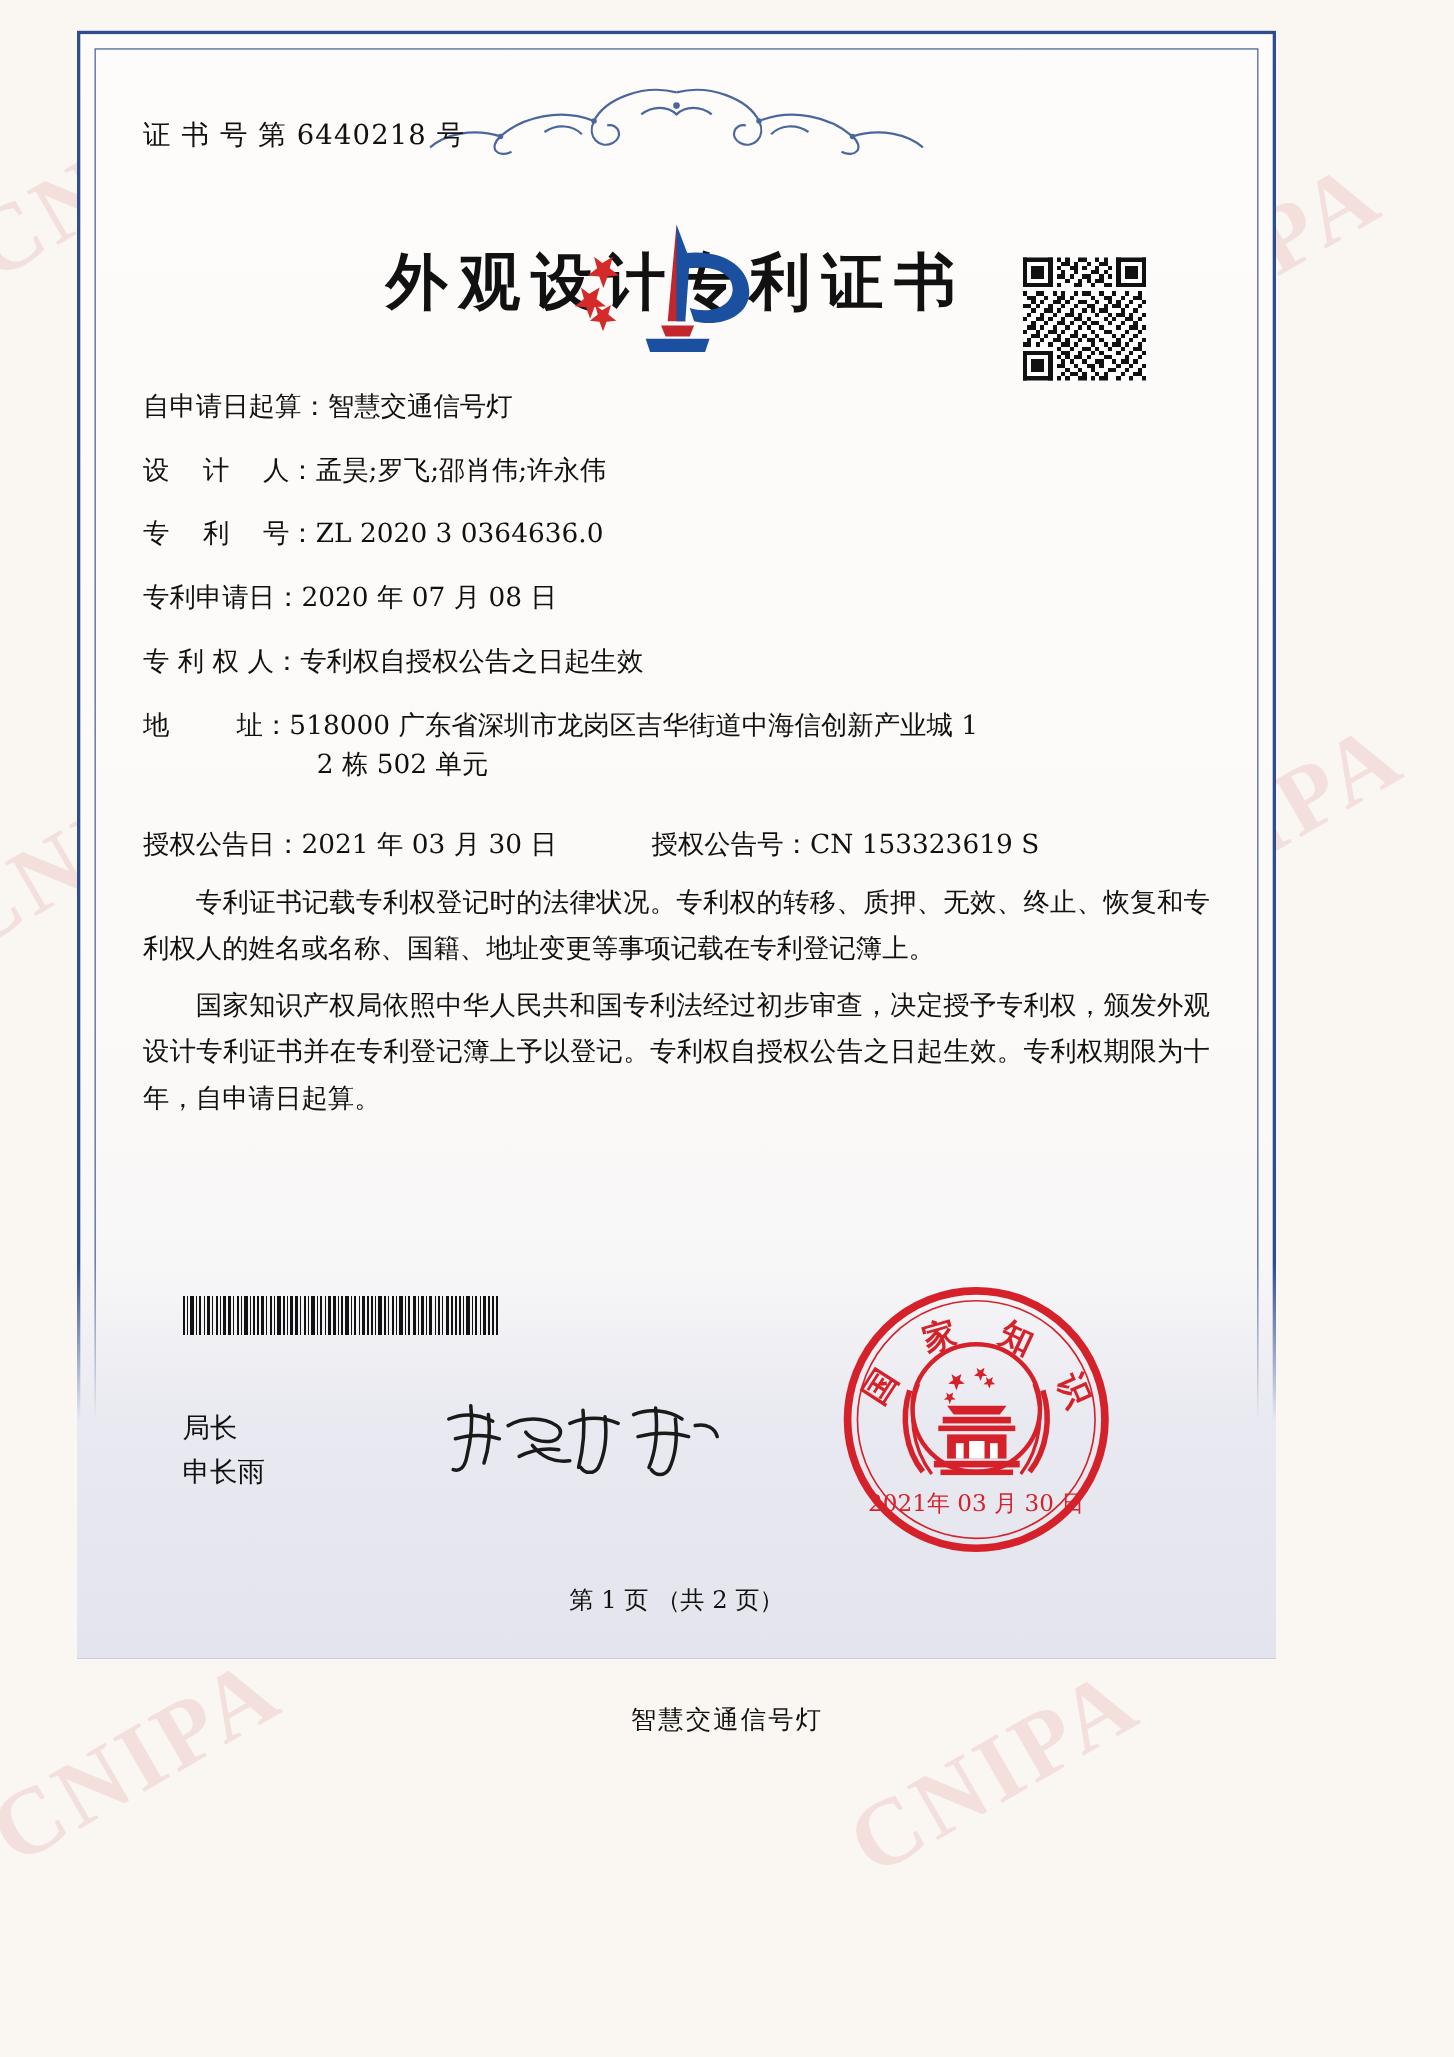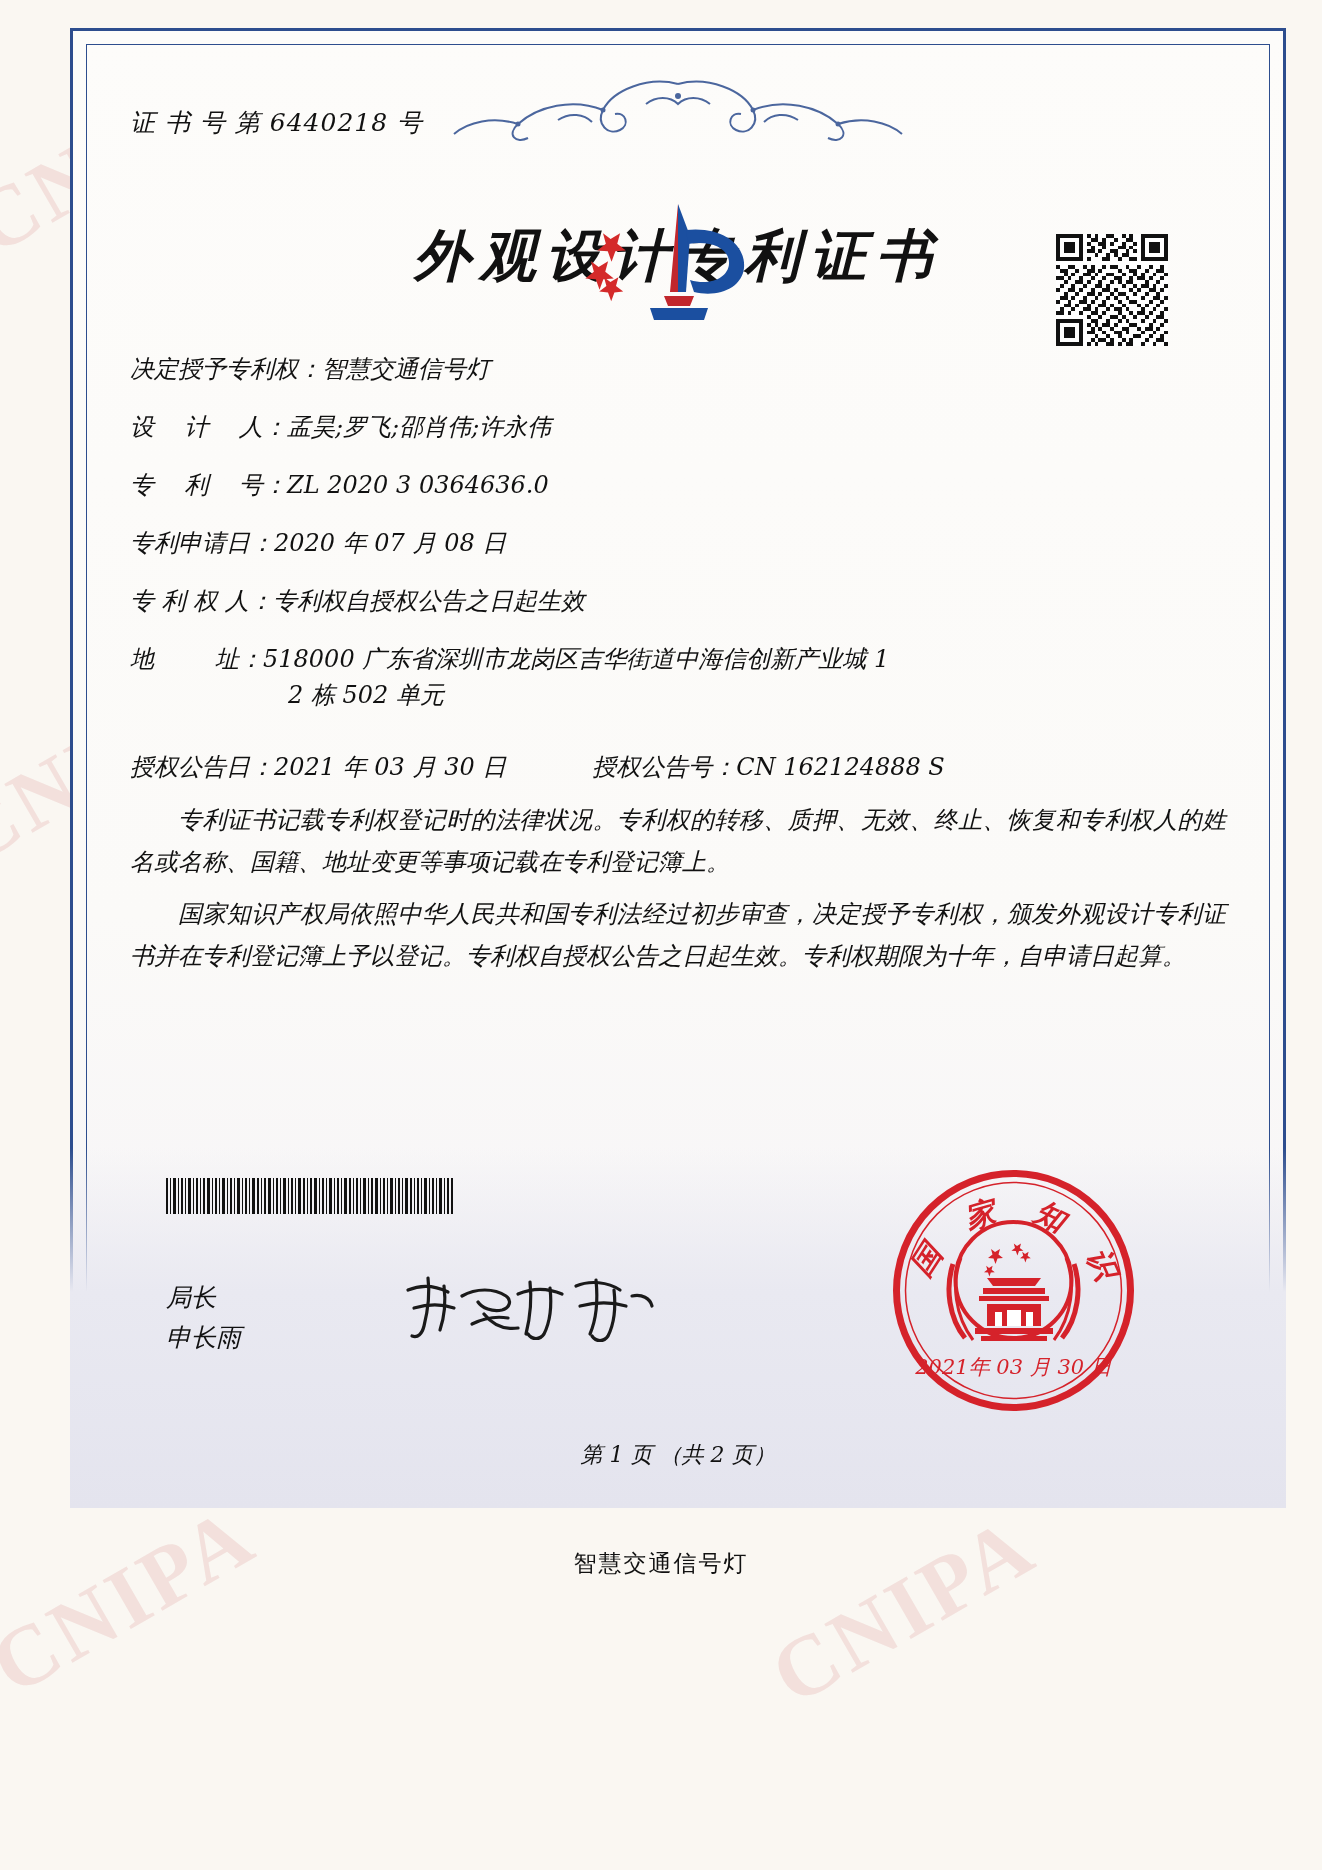--- a/index.html
+++ b/index.html
@@ -22,23 +22,22 @@
   .wm4{left:980px;top:190px;font-size:86px;}
   .wm5{left:-60px;top:720px;font-size:86px;}
   .wm6{left:300px;top:900px;font-size:86px;}
   .wm7{left:1000px;top:700px;font-size:86px;}
   .wm8{left:-20px;top:1550px;font-size:86px;}
   .wm9{left:760px;top:1560px;font-size:86px;}
   .wm10{left:420px;top:1330px;font-size:86px;}
 
   
   .page{
-    position:absolute;left:70px;top:28px;width:1216px;height:1480px;
+    position:absolute;left:70px;top:28px;width:1090px;height:1480px;
     background:linear-gradient(180deg,#fdfcfa 0%,#fbfaf8 60%,#f4f2f6 100%);
-    font-style:italic;
   }
   .border-outer{
     position:absolute;left:0;top:0;right:0;bottom:0;
     border:3px solid #2d4d8e;
   }
   .border-inner{
     position:absolute;left:16px;top:16px;right:16px;bottom:16px;
     border:1px solid #2d4d8e;
   }
   .ornament{
@@ -411,21 +410,21 @@
           <rect x="25" y="28" width="1" height="1"></rect>
           <rect x="28" y="28" width="1" height="1"></rect>
       </g>
     </svg>
 
     <div class="title">外观设计专利证书</div>
 
     <div class="fields">
 
       <div class="frow">
-        <span class="flabel">决定授予专利权：</span>
+        <span class="flabel">自申请日起算：</span>
         <span class="fval">智慧交通信号灯</span>
       </div>
 
       <div class="frow">
         <span class="flabel">设    计    人：</span>
         <span class="fval">孟昊;罗飞;邵肖伟;许永伟</span>
       </div>
 
       <div class="frow">
         <span class="flabel">专    利    号：</span>
@@ -448,21 +447,21 @@
           <span class="fval">518000 广东省深圳市龙岗区吉华街道中海信创新产业城 1</span>
         </div>
         <div class="addr-cont">2 栋 502 单元</div>
       </div>
 
       <div class="frow split" style="margin-bottom:20px;text-align:right;">
         <span class="flabel">授权公告日：</span>
         <span class="fval">2021 年 03 月 30 日</span>
         <span class="gap"></span>
         <span class="flabel">授权公告号：</span>
-        <span class="fval">CN 162124888 S</span>
+        <span class="fval">CN 153323619 S</span>
       </div>
 
     </div>
 
     <div class="para">专利证书记载专利权登记时的法律状况。专利权的转移、质押、无效、终止、恢复和专利权人的姓名或名称、国籍、地址变更等事项记载在专利登记簿上。</div>
     <div class="para">国家知识产权局依照中华人民共和国专利法经过初步审查，决定授予专利权，颁发外观设计专利证书并在专利登记簿上予以登记。专利权自授权公告之日起生效。专利权期限为十年，自申请日起算。</div>
 
   </div>
 
   <svg class="barcode" viewBox="0 0 290 36" shape-rendering="crispEdges">

